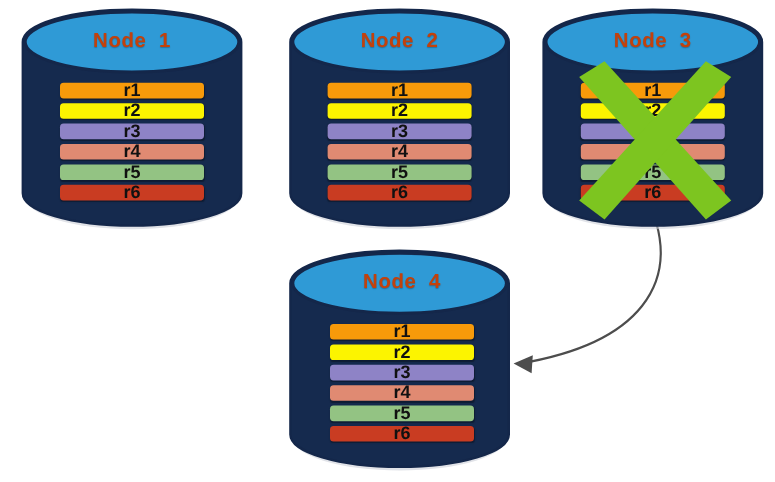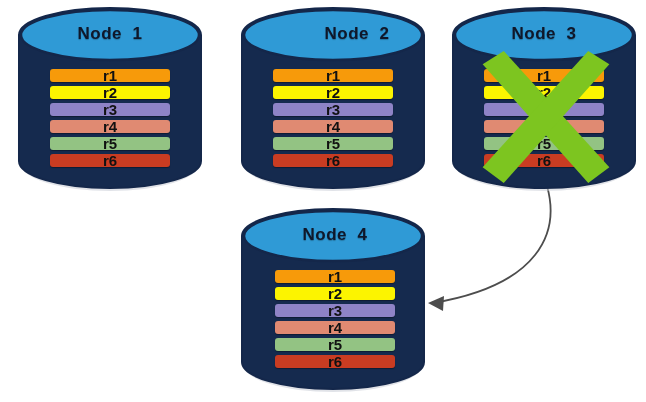--- a/index.html
+++ b/index.html
@@ -26,21 +26,21 @@
   .node-svg {
     position: absolute;
     left: 0; top: 0;
     overflow: visible;
   }
   .node-title {
     position: absolute;
     left: 0;
     width: 100%;
     text-align: center;
-    color: #0f172a;
+    color: #c2410c;
     font-weight: bold;
     font-size: 17px;
     letter-spacing: 0.5px;
     white-space: pre;
     text-shadow: 0 1px 1px rgba(0,0,0,0.25);
     pointer-events: none;
   }
   .rows {
     position: absolute;
     left: 0;
@@ -99,21 +99,21 @@
         <div class="row" style="background: rgb(147, 195, 131); width: 120px; height: 13px; margin-bottom: 4px; color: rgb(17, 17, 17);"><span>r5</span></div>
         <div class="row" style="background: rgb(201, 60, 34); width: 120px; height: 13px; margin-bottom: 0px; color: rgb(17, 17, 17);"><span>r6</span></div>
       </div>
     </div>
     <div class="node" style="left: 241px; top: 8px; width: 184px; height: 182px;">
       <svg class="node-svg" width="184" height="182" viewBox="0 0 184 182">
         <path d="M 3,30 A 89,27 0 0 1 181,30 L 181,156 A 89,27 0 0 1 3,156 Z" fill="#c9ccd6" opacity="0.55"></path>
         <path d="M 1,27 A 91,27 0 0 1 183,27 L 183,153 A 91,27 0 0 1 1,153 Z" fill="#152a4e" stroke="#14274a" stroke-width="2"></path>
         <ellipse cx="92" cy="27" rx="89" ry="25" fill="#2f9ad6" stroke="#14274a" stroke-width="2.5"></ellipse>
       </svg>
-      <div class="node-title" style="top: 16px; padding-left: 24px;">Node  2</div>
+      <div class="node-title" style="top: 16px;">Node  2</div>
       <div class="rows" style="top: 61px;">
         <div class="row" style="background: rgb(247, 154, 10); width: 120px; height: 13px; margin-bottom: 4px; color: rgb(17, 17, 17);"><span>r1</span></div>
         <div class="row" style="background: rgb(252, 244, 0); width: 120px; height: 13px; margin-bottom: 4px; color: rgb(17, 17, 17);"><span>r2</span></div>
         <div class="row" style="background: rgb(142, 131, 198); width: 120px; height: 13px; margin-bottom: 4px; color: rgb(17, 17, 17);"><span>r3</span></div>
         <div class="row" style="background: rgb(224, 138, 114); width: 120px; height: 13px; margin-bottom: 4px; color: rgb(17, 17, 17);"><span>r4</span></div>
         <div class="row" style="background: rgb(147, 195, 131); width: 120px; height: 13px; margin-bottom: 4px; color: rgb(17, 17, 17);"><span>r5</span></div>
         <div class="row" style="background: rgb(201, 60, 34); width: 120px; height: 13px; margin-bottom: 0px; color: rgb(17, 17, 17);"><span>r6</span></div>
       </div>
     </div>
     <div class="node" style="left: 452px; top: 8px; width: 184px; height: 182px;">

